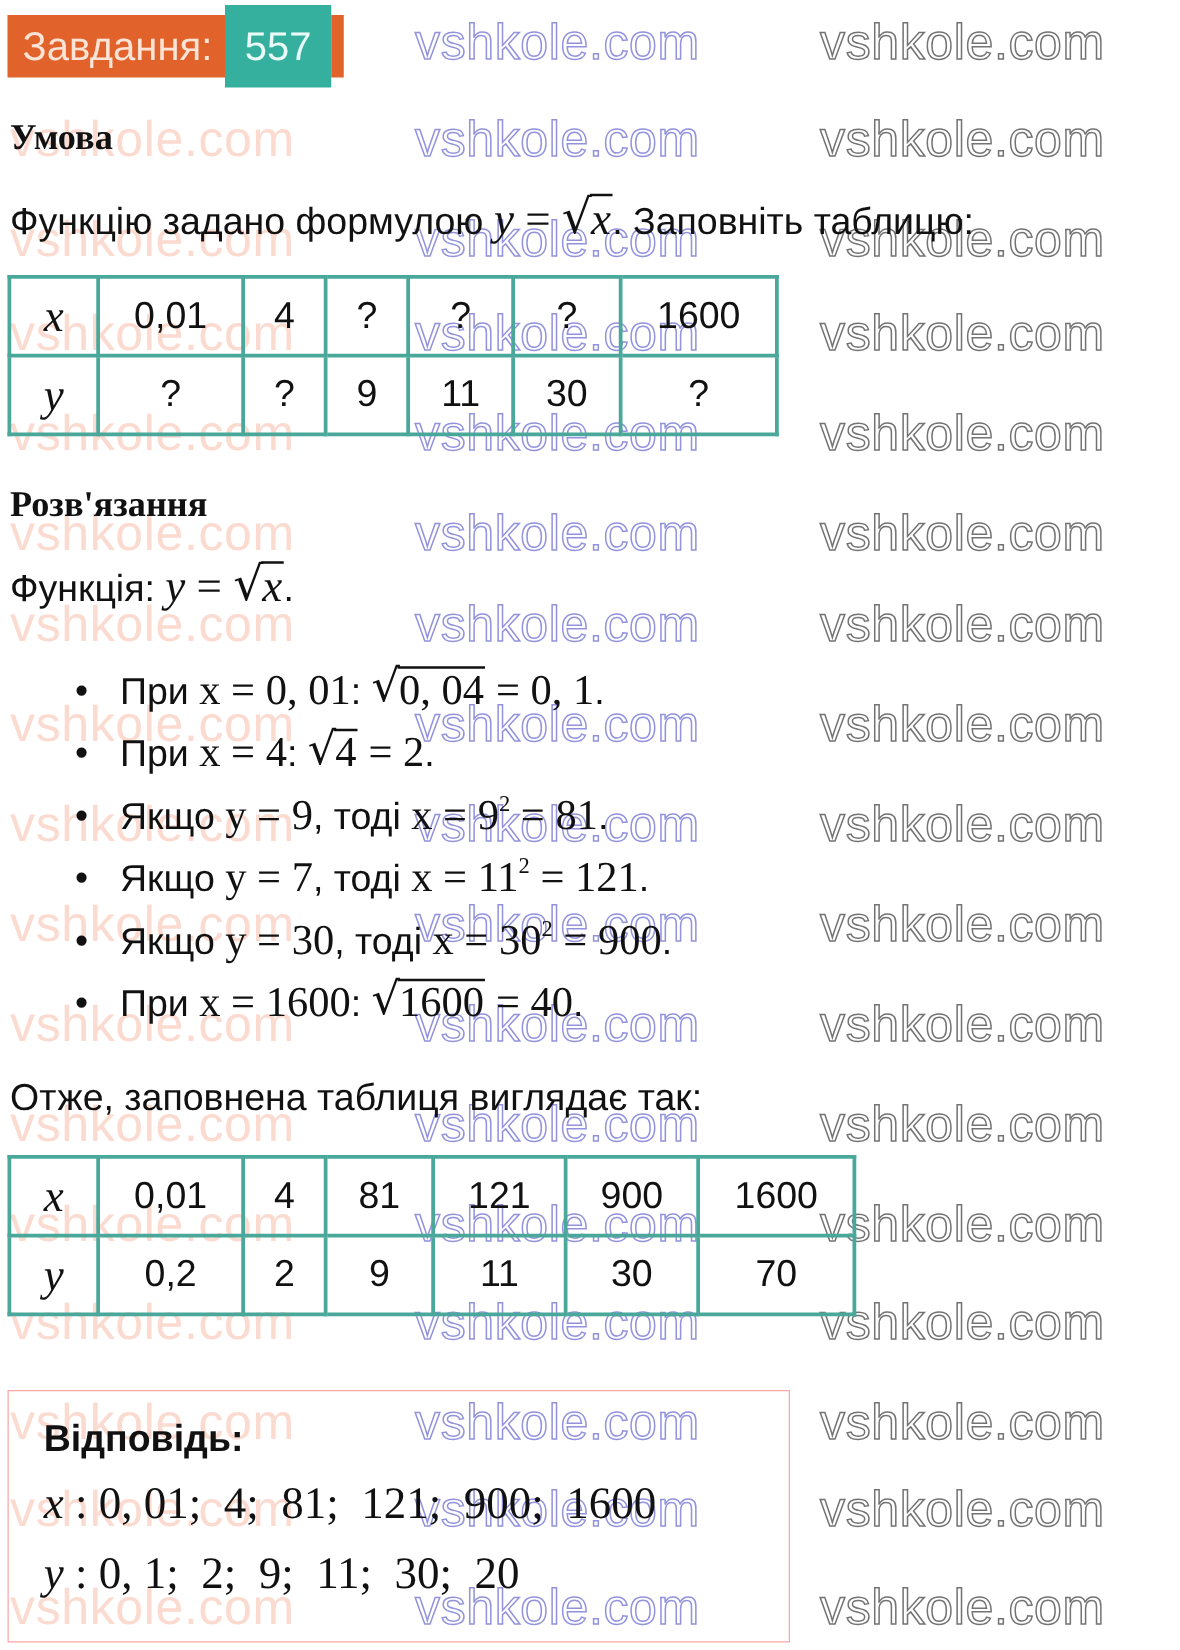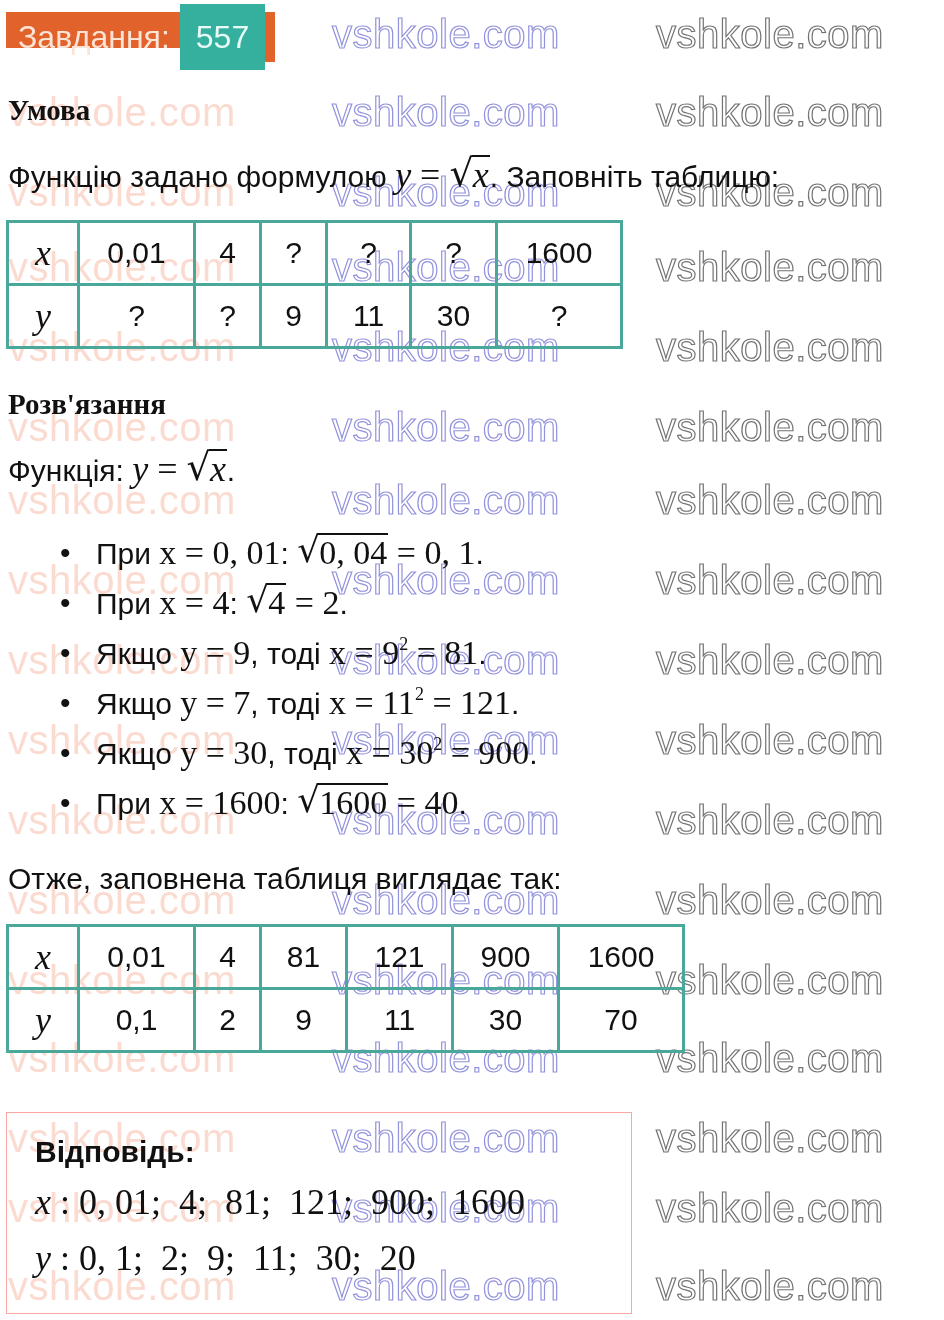--- a/index.html
+++ b/index.html
@@ -16,21 +16,21 @@
     content: "√"; position: absolute; left: 0; top: -0.08em;
     font-family: "DejaVu Serif", serif; font-style: normal; font-size: 1.05em;
   }
   .sqrt .rad { border-top: 2px solid #111; padding: 0 1px; display: inline-block; line-height: 1.05; }
   sup { font-size: 0.6em; vertical-align: 0.8em; line-height: 0; }
 
   
   .badge { position: absolute; left: 6px; top: 12px; height: 50px; display: flex; }
   .badge-label {
     background: #e2622b; color: #fbe3d5; font-size: 32px; line-height: 50px;
-    padding: 0 10px 0 12px; height: 36px;
+    padding: 0 10px 0 12px; height: 50px;
   }
   .badge-num {
     background: #36b09e; color: #e8fbf7; font-size: 32px; line-height: 66px;
     height: 66px; margin-top: -8px; padding: 0 16px; position: relative;
   }
   .badge-tail { background: #e2622b; width: 10px; height: 50px; }
 
   .heading { position: absolute; font-weight: bold; font-size: 29px; font-family: Liberation Serif, serif; }
   .para { position: absolute; font-size: 30px; white-space: nowrap; }
 
@@ -205,21 +205,21 @@
     <td class="var">x</td>
     <td>0,01</td>
     <td>4</td>
     <td>81</td>
     <td>121</td>
     <td>900</td>
     <td>1600</td>
   </tr>
   <tr>
     <td class="var">y</td>
-    <td>0,1</td>
+    <td>0,2</td>
     <td>2</td>
     <td>9</td>
     <td>11</td>
     <td>30</td>
     <td>70</td>
   </tr>
 </tbody>
   </table>
 
 <div class="answer">

